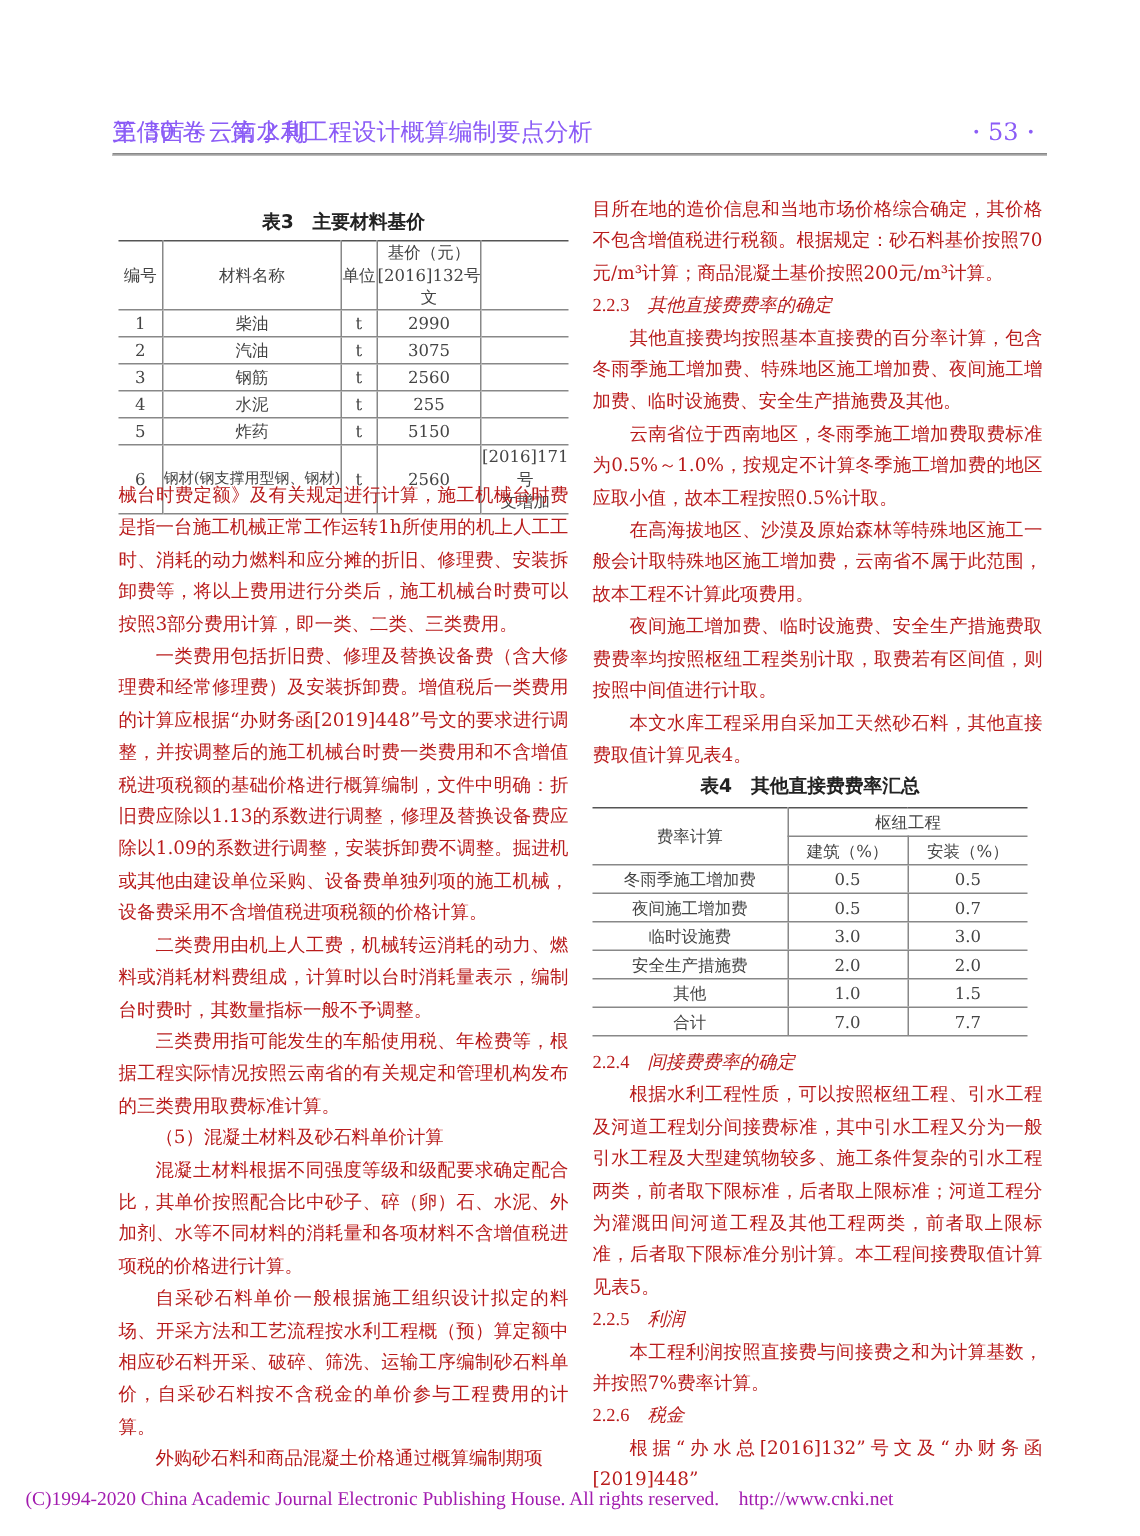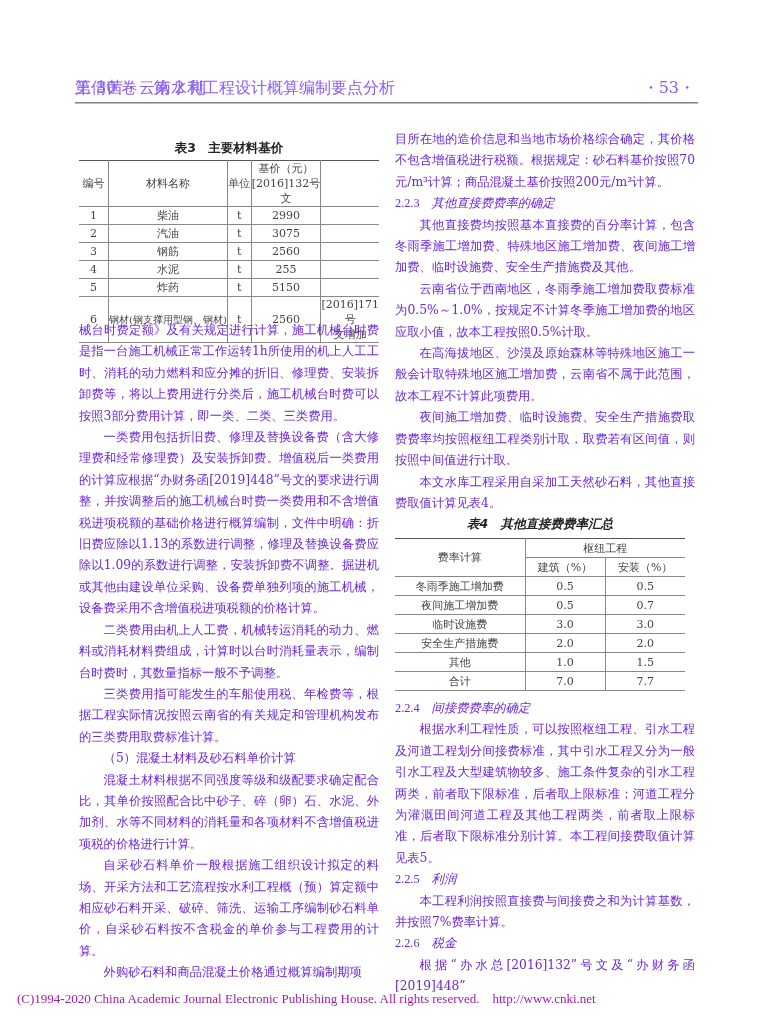--- a/index.html
+++ b/index.html
@@ -6,21 +6,21 @@
   body { width:760px; height:1024px; position:relative; overflow:hidden;
          font-family:"DejaVu Serif","Liberation Serif",serif; color:#333; }
   .header { position:absolute; left:75px; top:78px; width:620px; height:20px;
             font-size:16px; color:#8b5cf6; }
   .header .vol { position:absolute; left:0; top:0; }
   .header .title { position:absolute; left:0; width:620px; top:0; }
   .header .pg { position:absolute; right:0; top:0;margin-left:32px; }
   .header-rule { position:absolute; left:75px; top:102px; width:623px; height:1px;
                  background:#888; border-bottom:1px solid #bbb; }
 
-  .col { position:absolute; font-size:12.3px; line-height:21.4px; color:#6d28d9;
+  .col { position:absolute; font-size:12.3px; line-height:21.4px; color:#b91c1c;
          text-align:justify; }
   .col.left { left:79px; top:320px; width:300px; }
   .col.right { left:395px; top:129px; width:300px; }
   .col p { margin:0; }
   .col p.ind { text-indent:2em; }
   .col h4 { margin:0; font-weight:normal; font-size:12.3px; }
   .col h4 .num { font-family:"Liberation Serif",serif; margin-right:12px; }
   .col h4 .kai { font-style:italic; }
 
   .tcap { text-align:center; font-weight:bold; font-size:12.5px; color:#222;
@@ -31,21 +31,21 @@
   #t3cap { position:absolute; left:79px; top:140px; width:300px; }
   #t3 { position:absolute; left:79px; top:160px; width:300px; }
   #t3 { border-top:1.5px solid #555; border-bottom:1.5px solid #555; }
   #t3 td, #t3 th { border-bottom:1px solid #888; }
   #t3 tr td, #t3 tr th { border-left:1px solid #888;margin-left:24px; }
   #t3 tr td:first-child, #t3 tr th:first-child { border-left:none; }
   #t3 thead th { height:34px; line-height:15px; }
   #t3 tbody td { height:17px; }
   #t3 tbody tr.tall td { height:32px; line-height:15px; }
 
-  #t4cap { position:absolute; left:395px; top:516px; width:290px;font-style:italic; }
+  #t4cap { position:absolute; left:395px; top:516px; width:290px; }
   #t4 { position:absolute; left:395px; top:538px; width:290px; }
   #t4 { border-top:1.5px solid #555; border-bottom:1.5px solid #555; }
   #t4 td, #t4 th { border-bottom:1px solid #888; height:18px; }
   #t4 .bl { border-left:1px solid #888; }
 
   .footer { position:absolute; left:17px; top:991px; font-size:13px; color:#a21caf;
             font-family:"Liberation Serif",serif; white-space:pre; }
 </style>
 </head>
 <body>

